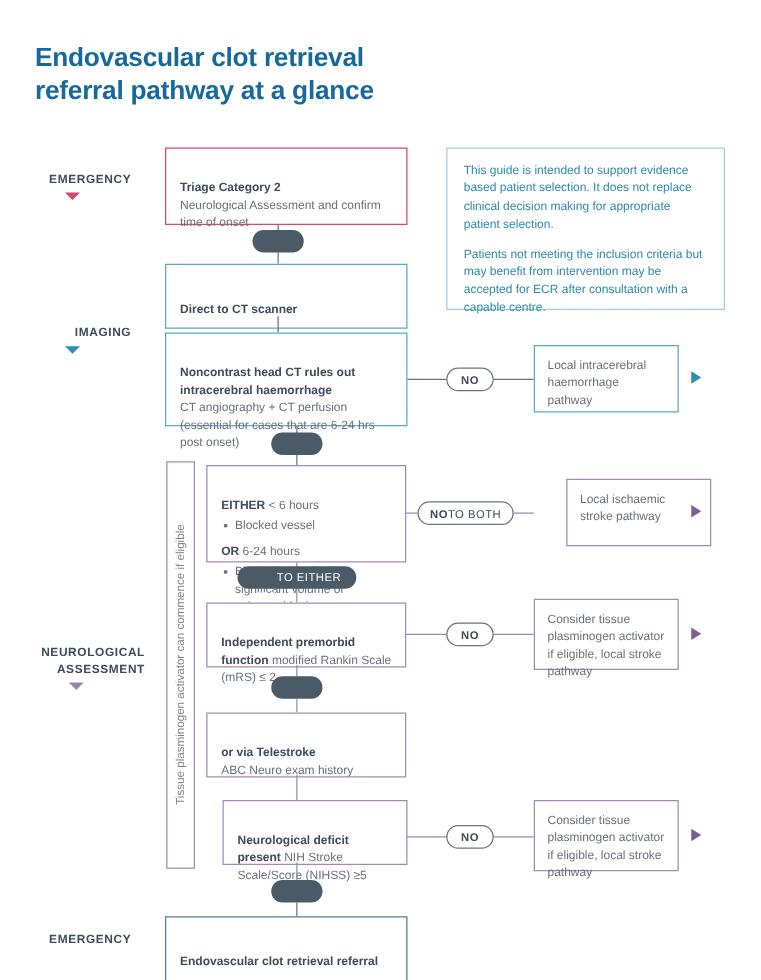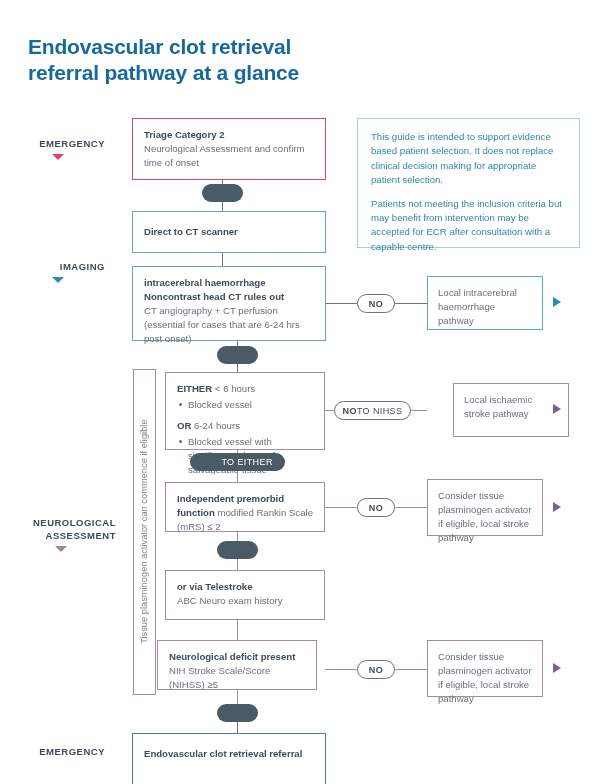--- a/index.html
+++ b/index.html
@@ -45,21 +45,21 @@
   .tri.pink{border-top:6px solid #d6496b;}
   .tri.blue{border-top:6px solid #2b8cb5;}
   .tri.purple{border-top:6px solid #9b84ae;}
 
   
   .box{
     position:absolute;
     box-sizing:border-box;
     background:#fff;
     border:1px solid #8ab6cd;
-    padding:9px 11px;
+    padding:25px 11px;
     font-size:9.6px;
     line-height:1.45;
     color:#6b7079;
   }
   .box b, .box .bold{color:#3f4a5c;font-weight:bold;}
   .box.pink{border-color:#d6496b;}
   .box.blue{border-color:#5aa9c8;}
   .box.teal{border-color:#4c7f90;}
   .box.purple{border-color:#a18bb4;}
   .box.info{
@@ -183,22 +183,22 @@
 </div>
 <div class="vline" style="left:222px;top:202px;height:9px;"></div>
 
 <div class="box blue" style="left:132px;top:211px;width:194px;height:42px;">
   <span class="ttl" style="line-height:1.2;position:relative;top:5px;">Direct to CT scanner</span>
 </div>
 
 <div class="vline" style="left:222px;top:253px;height:13px;"></div>
 
 <div class="box blue" style="left:132px;top:266px;width:194px;height:75px;">
+  <span class="ttl">Noncontrast head CT rules out</span>
   <span class="ttl">intracerebral haemorrhage</span>
-  <span class="ttl">Noncontrast head CT rules out</span>
   <span>CT angiography + CT perfusion (essential for cases that are 6-24 hrs post onset)</span>
 </div>
 
 <div class="hline" style="left:326px;top:303px;width:31px;"></div>
 <div class="pill outline" style="left:357px;top:294px;width:38px;height:19px;">
   <span class="k">NO</span>
 </div>
 <div class="hline" style="left:395px;top:303px;width:32px;"></div>
 <div class="box blue" style="left:427px;top:276px;width:116px;height:54px;padding:9px 10px;">
   <span>Local intracerebral haemorrhage pathway</span>
@@ -228,21 +228,21 @@
     <span>6-24 hours</span>
     <ul>
         <li>Blocked vessel with significant volume of salvageable tissue</li>
       </ul>
   </div>
 </div>
 
 <div class="hline purple" style="left:325px;top:410px;width:9px;"></div>
 <div class="pill outline" style="left:334px;top:401px;width:77px;height:19px;">
   <span class="k">NO</span>
-    <span> TO NIHSS</span>
+    <span> TO BOTH</span>
 </div>
 <div class="hline purple" style="left:411px;top:410px;width:16px;"></div>
 <div class="box purple" style="left:427px;top:383px;width:116px;height:54px;padding:9px 10px;margin-left:26px;">
   <span>Local ischaemic stroke pathway</span>
 </div>
 <div class="endarrow purple" style="left:553px;top:404px;"></div>
 
 <div class="vline purple" style="left:237px;top:450px;height:5px;"></div>
 <div class="pill filled" style="left:190px;top:453px;width:95px;height:18px;">
   <span class="k">YES</span>
@@ -271,21 +271,21 @@
 </div>
 <div class="vline purple" style="left:237px;top:559px;height:11px;"></div>
 
 <div class="box purple" style="left:165px;top:570px;width:160px;height:50px;">
   <span class="ttl">or via Telestroke</span>
   <span>ABC Neuro exam history</span>
 </div>
 
 <div class="vline purple" style="left:237px;top:620px;height:20px;"></div>
 
-<div class="box purple" style="left:157px;top:640px;width:160px;height:50px;">
+<div class="box purple" style="left:178px;top:640px;width:148px;height:50px;">
   <span class="bold">Neurological deficit present</span>
   <span>NIH Stroke Scale/Score (NIHSS) ≥5</span>
 </div>
 
 <div class="hline purple" style="left:325px;top:669px;width:32px;"></div>
 <div class="pill outline" style="left:357px;top:660px;width:38px;height:19px;">
   <span class="k">NO</span>
 </div>
 <div class="hline purple" style="left:395px;top:669px;width:32px;"></div>
 <div class="box purple" style="left:427px;top:640px;width:116px;height:57px;padding:9px 10px;">

